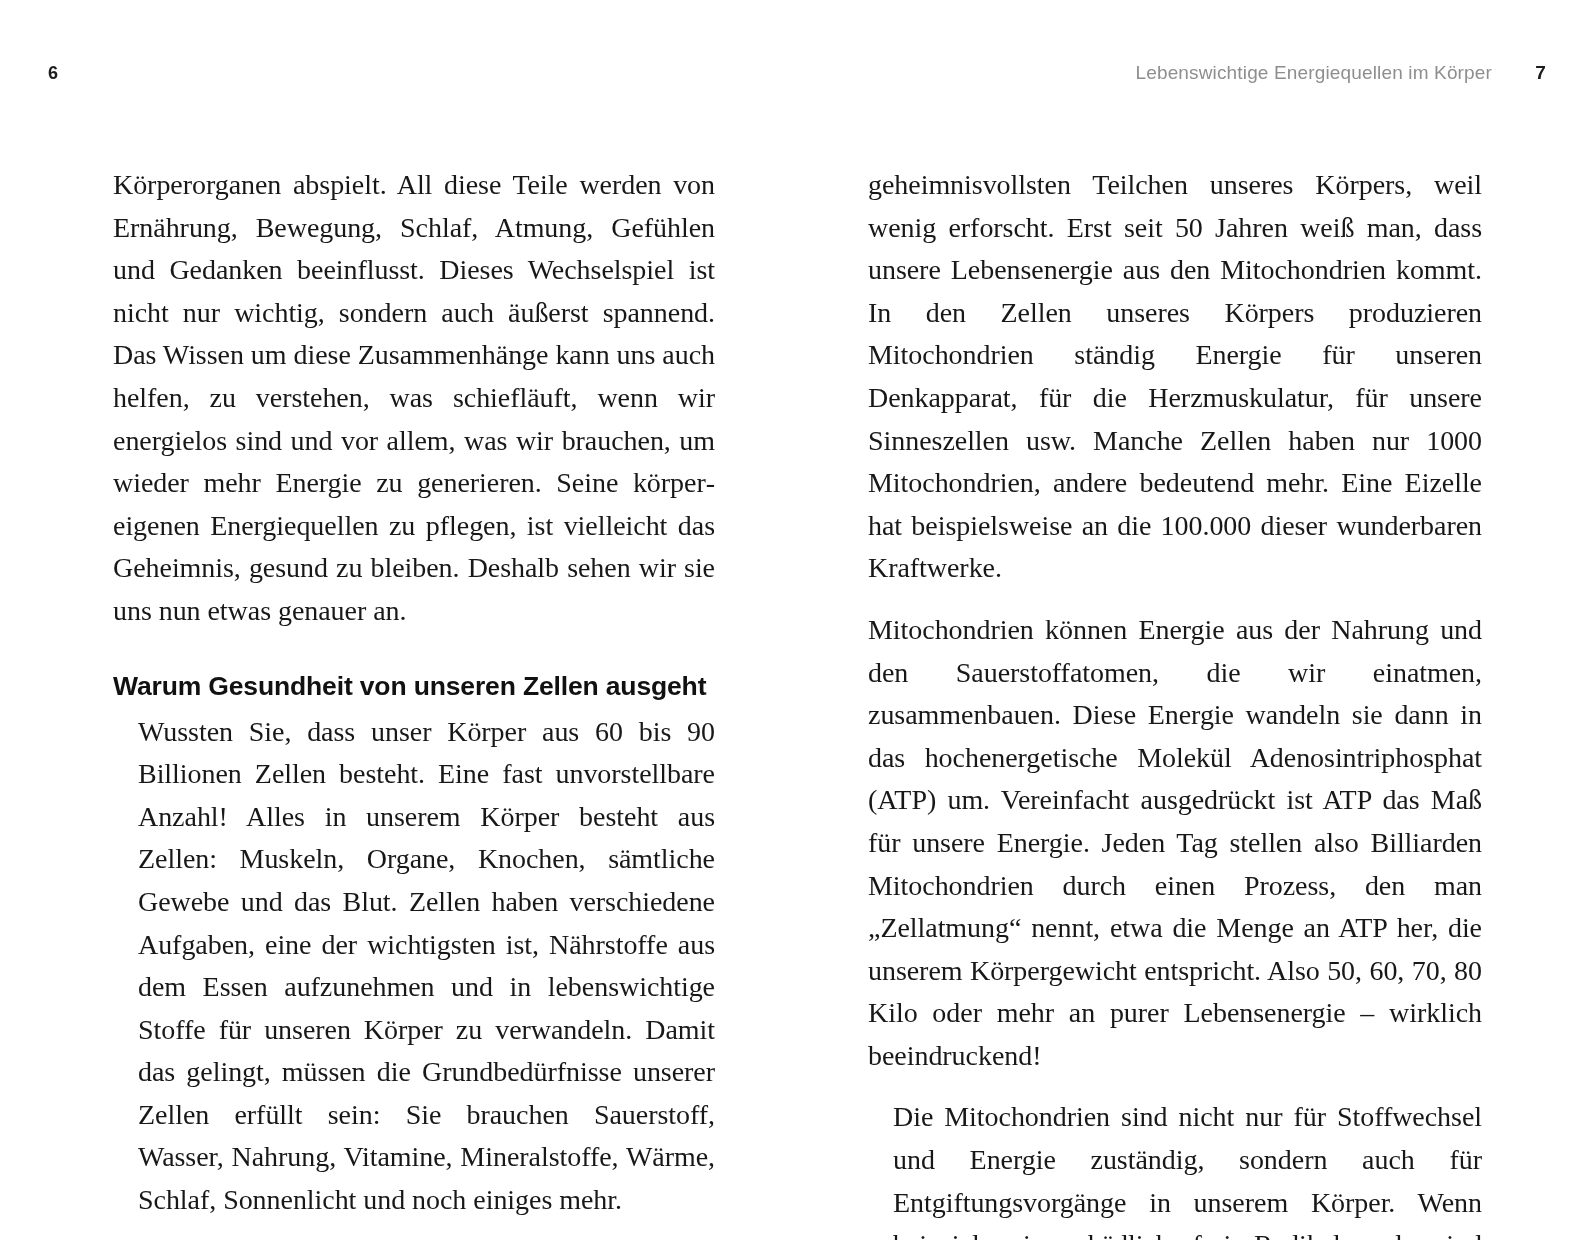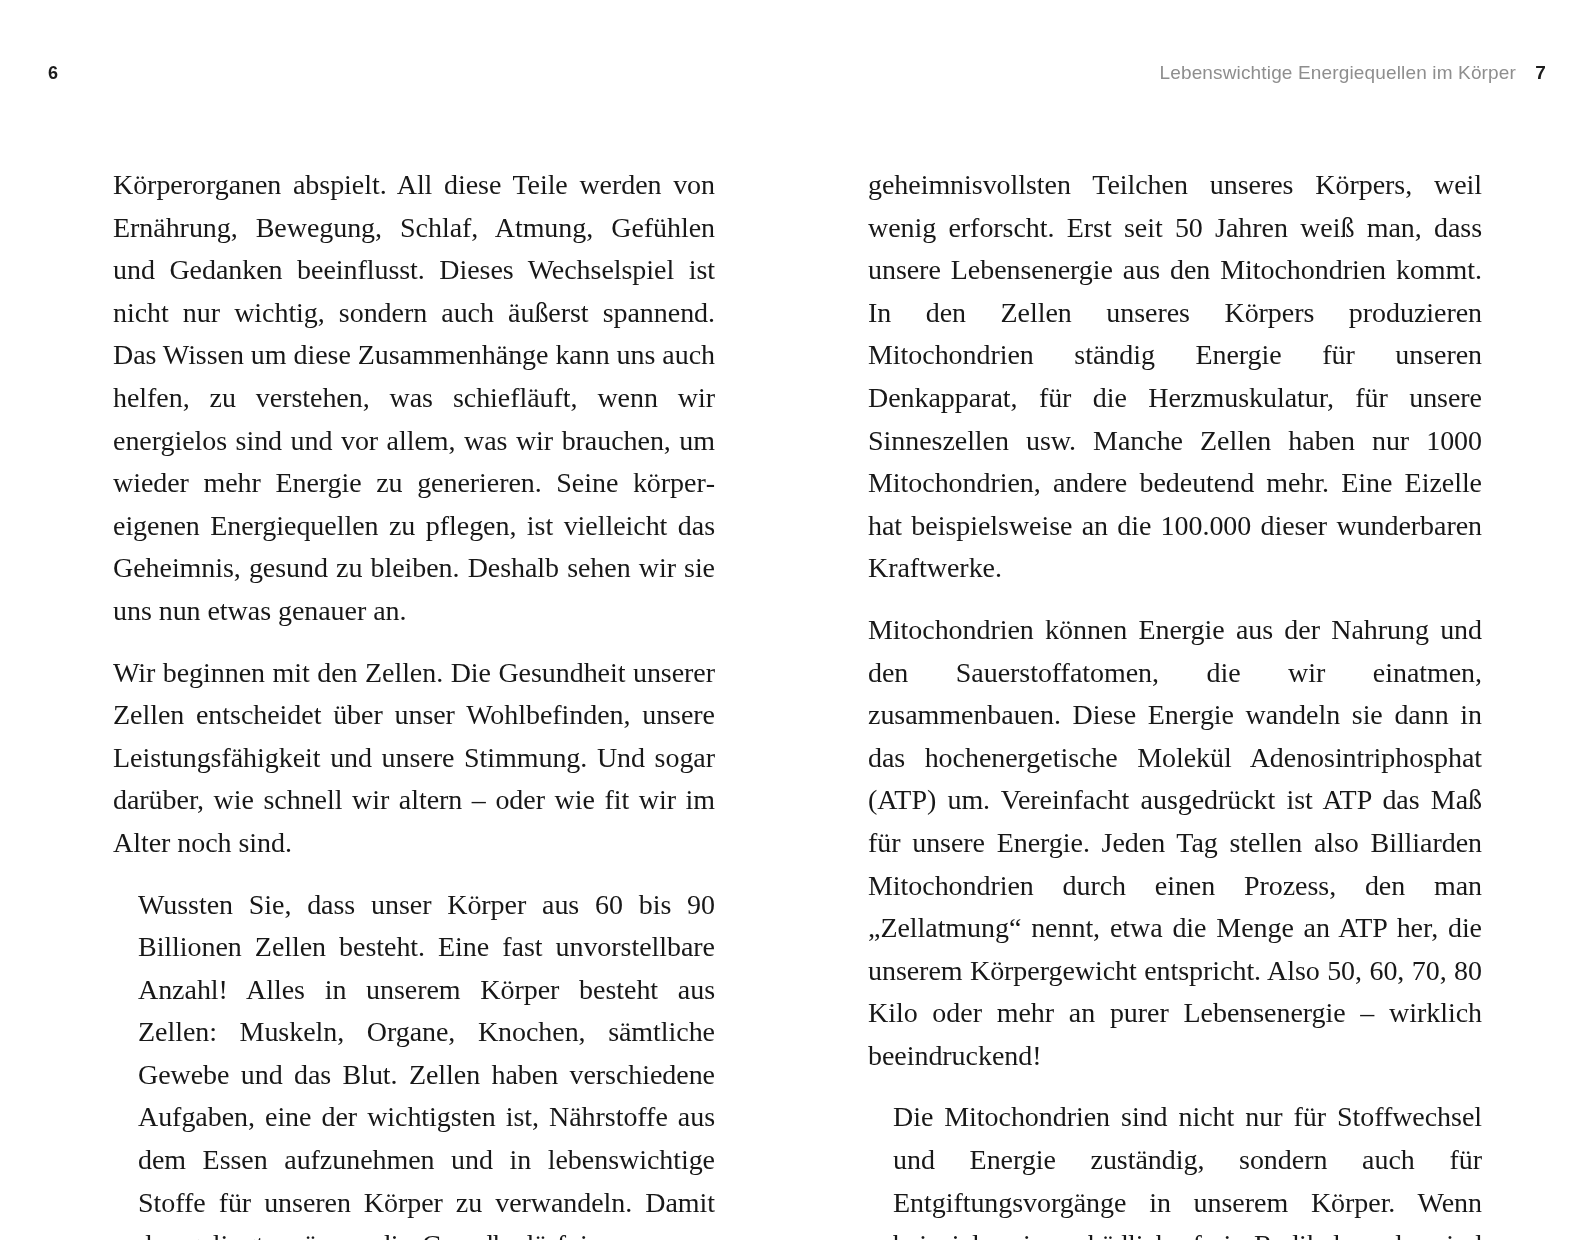--- a/index.html
+++ b/index.html
@@ -39,21 +39,21 @@
     font-family: "Liberation Sans", "DejaVu Sans", sans-serif;
     font-size: 18px;
     font-weight: 700;
     color: #1c1c1c;
     letter-spacing: 0.2px;
   }
   .head-right-group {
     right: 48px;
     display: flex;
     align-items: baseline;
-    gap: 16px;
+    gap: 40px;
   }
   .head-title {
     font-family: "Liberation Sans", "DejaVu Sans", sans-serif;
     font-size: 19px;
     font-weight: 400;
     color: #8e8e8e;
     letter-spacing: 0.15px;
   }
   .folio-right {
     font-family: "Liberation Sans", "DejaVu Sans", sans-serif;
@@ -106,22 +106,22 @@
 
   <div class="running-head head-right-group">
     <span class="head-title">Lebenswichtige Energiequellen im Körper</span>
     <span class="folio-right">7</span>
   </div>
 
   <div class="text-column col-left">
 
     <p class="body-par">Körperorganen abspielt. All diese Teile werden von Ernährung, Be­wegung, Schlaf, Atmung, Gefühlen und Gedanken beeinflusst. Dieses Wechselspiel ist nicht nur wichtig, sondern auch äußerst spannend. Das Wissen um diese Zusammenhänge kann uns auch helfen, zu ver­stehen, was schiefläuft, wenn wir energielos sind und vor allem, was wir brauchen, um wieder mehr Energie zu generieren. Seine körper­eigenen Energiequellen zu pflegen, ist vielleicht das Geheimnis, ge­sund zu bleiben. Deshalb sehen wir sie uns nun etwas genauer an.</p>
 
+    <h2 class="section-heading">Warum Gesundheit von unseren Zellen ausgeht</h2>
 
-    <p class="body-par heading-follow">Wir beginnen mit den Zellen. Die Gesundheit unserer Zellen ent­scheidet über unser Wohlbefinden, unsere Leistungsfähigkeit und unsere Stimmung. Und sogar darüber, wie schnell wir altern – oder wie fit wir im Alter noch sind.</p>
 
     <p class="body-par">Wussten Sie, dass unser Körper aus 60 bis 90 Billionen Zellen be­steht. Eine fast unvorstellbare Anzahl! Alles in unserem Körper be­steht aus Zellen: Muskeln, Organe, Knochen, sämtliche Gewebe und das Blut. Zellen haben verschiedene Aufgaben, eine der wichtigsten ist, Nährstoffe aus dem Essen aufzunehmen und in lebenswichtige Stoffe für unseren Körper zu verwandeln. Damit das gelingt, müs­sen die Grundbedürfnisse unserer Zellen erfüllt sein: Sie brauchen Sauerstoff, Wasser, Nahrung, Vitamine, Mineralstoffe, Wärme, Schlaf, Sonnenlicht und noch einiges mehr.</p>
 
   </div>
 
   <div class="text-column col-right">
 
     <p class="body-par">geheimnisvollsten Teilchen unseres Körpers, weil wenig erforscht. Erst seit 50 Jahren weiß man, dass unsere Lebensenergie aus den Mitochondrien kommt. In den Zellen unseres Körpers produzieren Mitochondrien ständig Energie für unseren Denkapparat, für die Herzmuskulatur, für unsere Sinneszellen usw. Manche Zellen haben nur 1000 Mitochondrien, andere bedeutend mehr. Eine Eizelle hat bei­spielsweise an die 100.000 dieser wunderbaren Kraftwerke.</p>
 
     <p class="body-par">Mitochondrien können Energie aus der Nahrung und den Sauerstoff­atomen, die wir einatmen, zusammenbauen. Diese Energie wandeln sie dann in das hochenergetische Molekül Adenosintriphosphat (ATP) um. Vereinfacht ausgedrückt ist ATP das Maß für unsere Energie. Jeden Tag stellen also Billiarden Mitochondrien durch einen Prozess, den man „Zellatmung“ nennt, etwa die Menge an ATP her, die unse­rem Körpergewicht entspricht. Also 50, 60, 70, 80 Kilo oder mehr an purer Lebensenergie – wirklich beeindruckend!</p>

